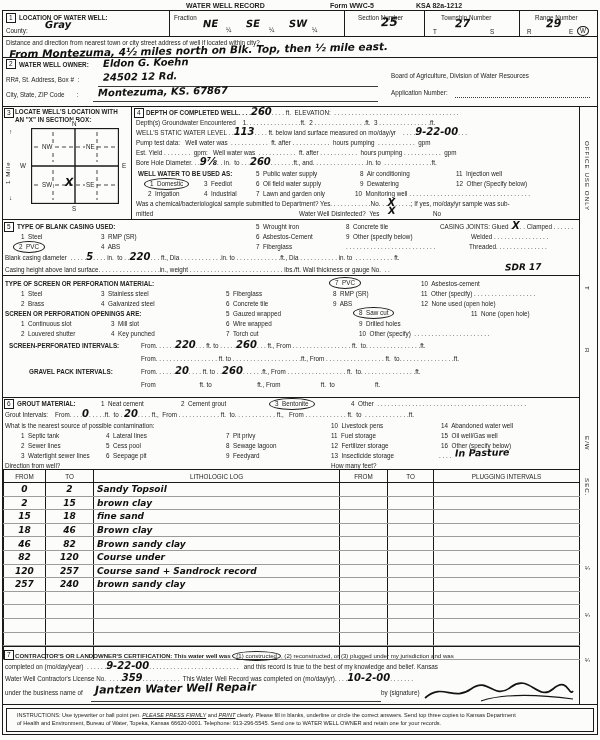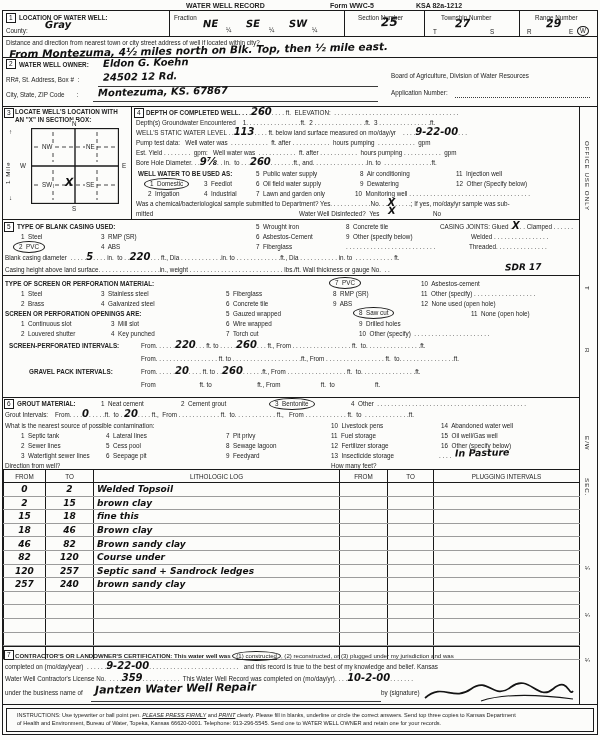--- a/index.html
+++ b/index.html
@@ -249,37 +249,37 @@
         <th>FROM</th>
         <th>TO</th>
         <th>LITHOLOGIC LOG</th>
         <th>FROM</th>
         <th>TO</th>
         <th>PLUGGING INTERVALS</th>
       </tr>
       <tr>
             <td class="num">0</td>
             <td class="num">2</td>
-            <td>Welded Topsoil</td>
+            <td>Sandy Topsoil</td>
             <td></td>
             <td></td>
             <td></td>
           </tr>
       <tr>
             <td class="num">2</td>
             <td class="num">15</td>
             <td>brown clay</td>
             <td></td>
             <td></td>
             <td></td>
           </tr>
       <tr>
             <td class="num">15</td>
             <td class="num">18</td>
-            <td>fine this</td>
+            <td>fine sand</td>
             <td></td>
             <td></td>
             <td></td>
           </tr>
       <tr>
             <td class="num">18</td>
             <td class="num">46</td>
             <td>Brown clay</td>
             <td></td>
             <td></td>
@@ -297,21 +297,21 @@
             <td class="num">82</td>
             <td class="num">120</td>
             <td>Course under</td>
             <td></td>
             <td></td>
             <td></td>
           </tr>
       <tr>
             <td class="num">120</td>
             <td class="num">257</td>
-            <td>Septic sand + Sandrock ledges</td>
+            <td>Course sand + Sandrock record</td>
             <td></td>
             <td></td>
             <td></td>
           </tr>
       <tr>
             <td class="num">257</td>
             <td class="num">240</td>
             <td>brown sandy clay</td>
             <td></td>
             <td></td>

